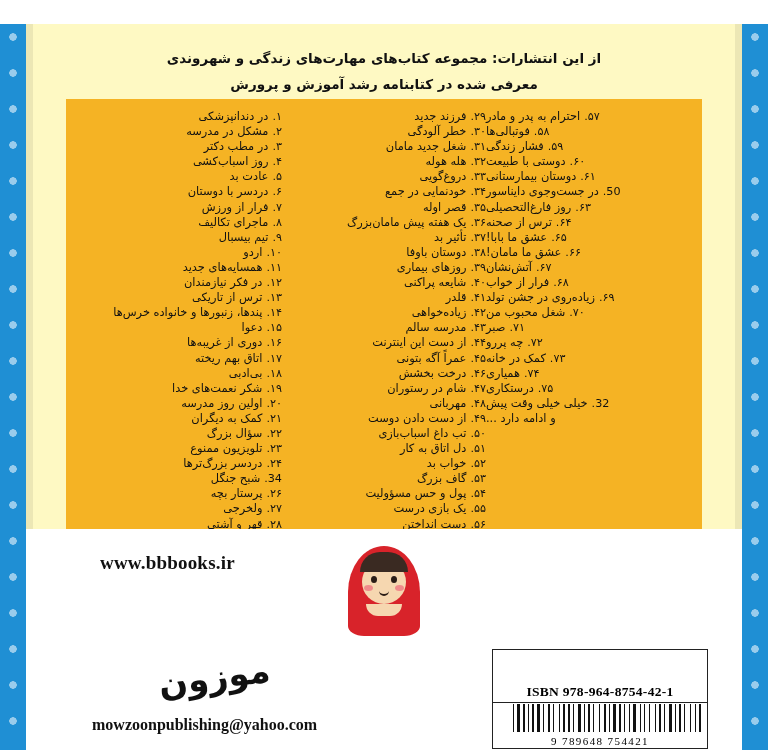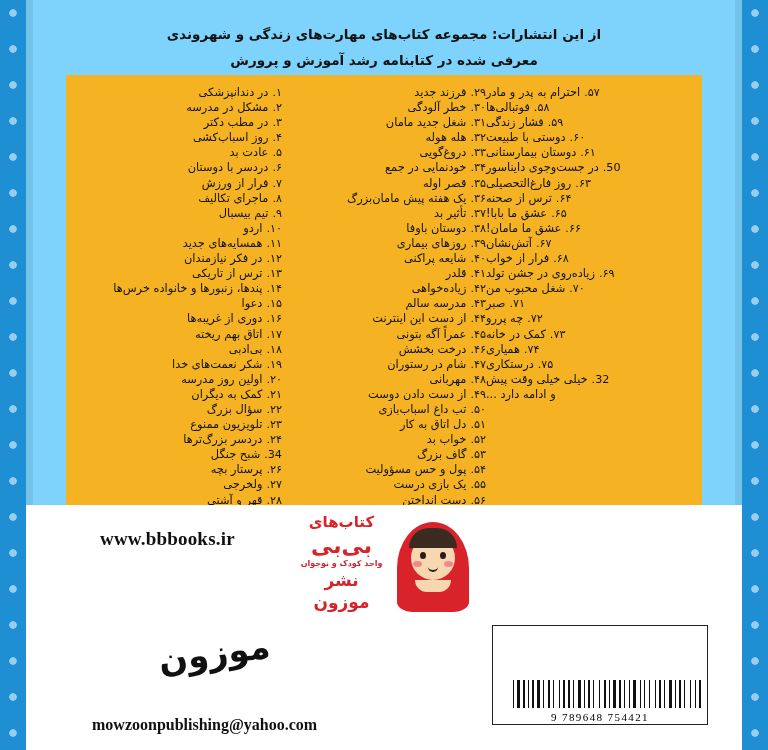--- a/index.html
+++ b/index.html
@@ -11,21 +11,22 @@
   body {
     font-family: "DejaVu Sans", sans-serif;
     background: #ffffff;
     position: relative;
   }
 
   
   .page {
     position: absolute;
     inset: 0;
-    background: #7dd3fc;
+    background: #fef9c3;
+    margin-top: 24px;
   }
 
   
   .edge {
     position: absolute;
     top: 0;
     width: 26px;
     height: 750px;
     background: #1f8fd4;
   }
@@ -634,46 +635,41 @@
           <span class="txt">و ادامه دارد ...</span>
         </div>
       </div>
   </div>
 
   <div class="midband">
     <div class="url-left">www.bbbooks.ir</div>
   </div>
 
   <div class="logo">
-    <div class="logo-text">
-      <div class="l1">کتاب‌های</div>
-      <div class="l2">بی‌بی</div>
-      <div class="l3">واحد کودک و نوجوان</div>
-      <div class="l4">نشر موزون</div>
-    </div>
     <div class="doll">
       <div class="body"></div>
       <div class="face"></div>
       <div class="hair"></div>
       <div class="eye l"></div>
       <div class="eye r"></div>
       <div class="cheek l"></div>
       <div class="cheek r"></div>
       <div class="mouth"></div>
       <div class="collar"></div>
     </div>
   </div>
 
   <div class="bottom">
     <div class="mowzoon-logo">
       <span>موزون</span>
     </div>
     <div class="email">mowzoonpublishing@yahoo.com</div>
 
     <div class="isbn-box">
+      <div class="isbn-line">ISBN 978-964-8754-42-1</div>
       <div class="barcode">
           <i style="width: 2px; background: rgb(17, 17, 17);"></i>
           <i style="width: 1px; background: transparent;"></i>
           <i style="width: 1px; background: rgb(17, 17, 17);"></i>
           <i style="width: 2px; background: transparent;"></i>
           <i style="width: 1px; background: rgb(17, 17, 17);"></i>
           <i style="width: 3px; background: transparent;"></i>
           <i style="width: 1px; background: rgb(17, 17, 17);"></i>
           <i style="width: 1px; background: transparent;"></i>
           <i style="width: 2px; background: rgb(17, 17, 17);"></i>

